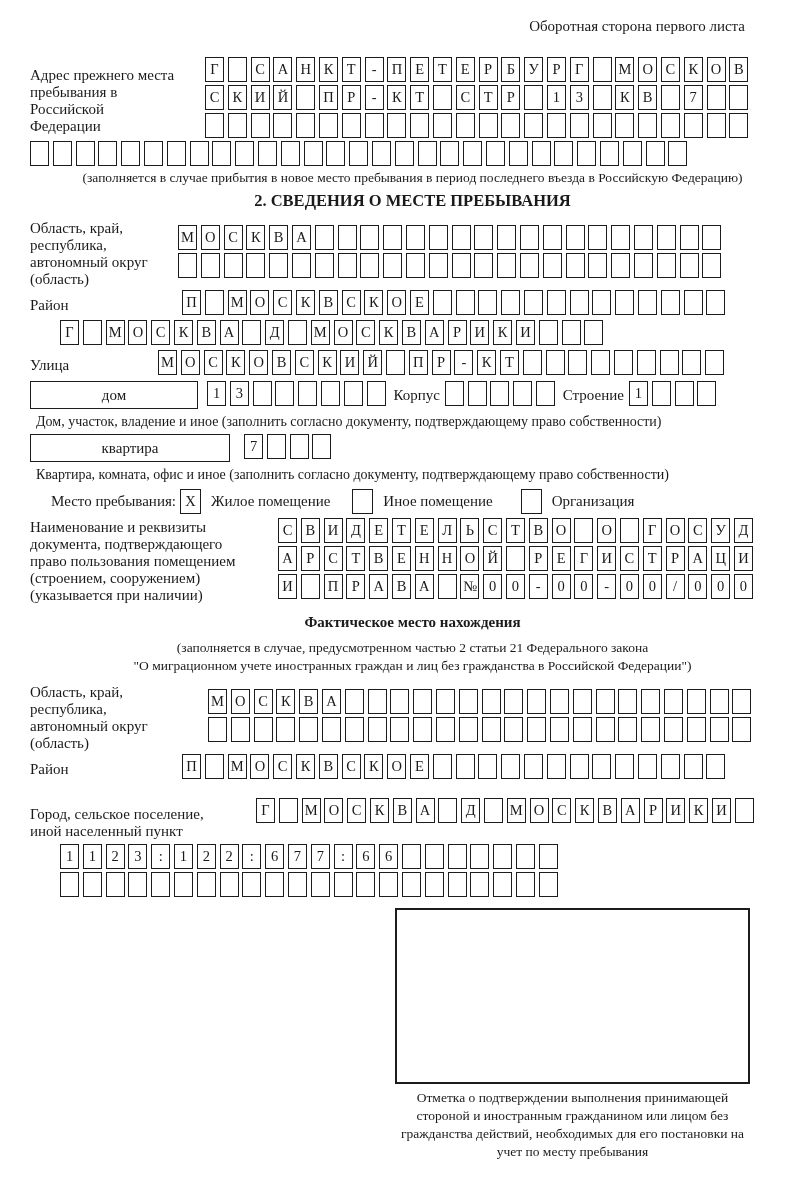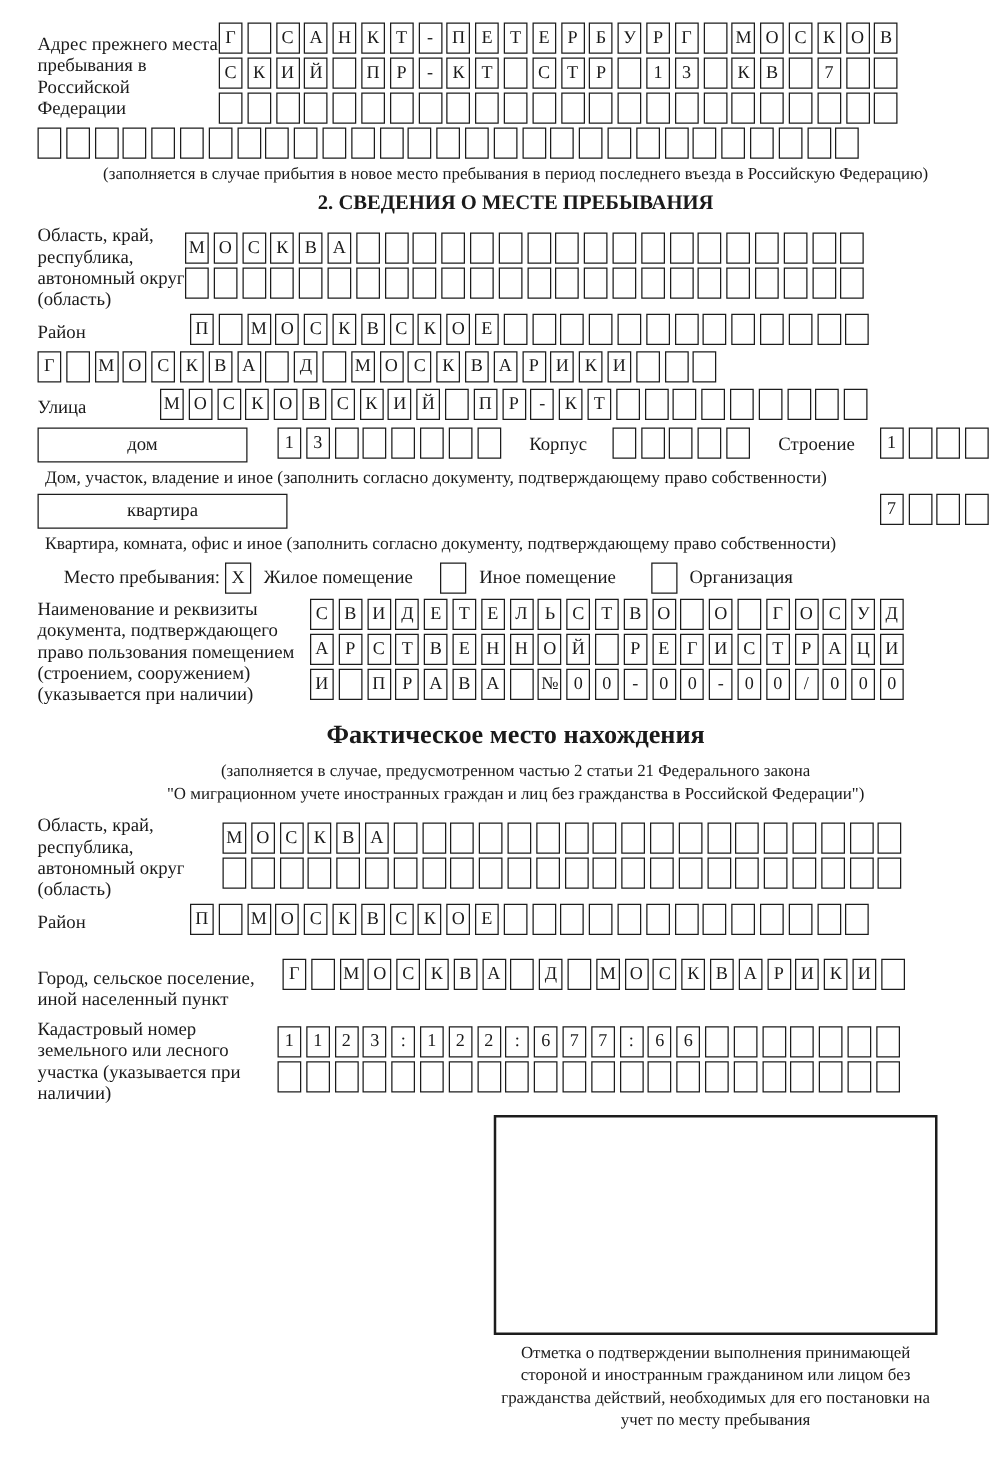--- a/index.html
+++ b/index.html
@@ -8,43 +8,43 @@
     width: 800px; height: 1180px; overflow: hidden;
     font-family: "Liberation Serif", "DejaVu Serif", serif;
     color: #1a1a1a;
   }
   .page { width: 800px; height: 1180px; padding: 18px 5px 0 30px; position: relative; }
 
   .header-note { text-align: right; font-size: 15px; padding-right: 50px; margin-bottom: 22px; }
 
   .group { display: flex; align-items: center; }
   .label-col { flex: none; font-size: 15px; line-height: 17px; padding-top: 3px; }
-  .rows-col { flex: none; }
+  .rows-col { flex: none; margin-left: 30px; }
 
   .boxrow { white-space: nowrap; height: 25px; margin-bottom: 3px; }
   .cbox {
     display: inline-block; width: 19px; height: 25px;
     border: 1.5px solid #1c1c1c; margin-right: 3.8px;
     text-align: center; font-size: 14.5px; line-height: 22px;
     vertical-align: top; background: #fff;
   }
 
   .w145 { width: 145px; } .w118 { width: 118px; } .w122 { width: 122px; }
   .w143 { width: 143px; } .w98  { width: 98px; }  .w218 { width: 218px; }
   .w148 { width: 148px; } .w196 { width: 196px; margin-top: 19px; } .w192 { width: 192px; }
 
   .caption-center { text-align: center; font-size: 13.5px; line-height: 17px; margin: 1px 0 2px 0; }
   .caption-left { font-size: 14px; line-height: 18px; margin: 0 0 3px 6px; }
 
   .section-title { text-align: center; font-weight: bold; font-size: 16.5px; margin: 5px 0 6px 0; }
-  .subsection-title { text-align: center; font-weight: bold; font-size: 21px; margin: 10px 0 8px 0; }
+  .subsection-title { text-align: center; font-weight: bold; font-size: 15px; margin: 10px 0 8px 0; }
 
   .mt2 { margin-top: 2px; } .mt4 { margin-top: 4px; }
 
-  .dom-row { display: flex; align-items: flex-start; margin: 3px 0 4px 0; justify-content: space-between; }
+  .dom-row { display: flex; align-items: flex-start; margin: 3px 0 4px 0; }
   .wide-box {
     border: 1.5px solid #1c1c1c; height: 28px; text-align: center;
     font-size: 15px; line-height: 26px; flex: none;
   }
   .wide-box.dom { width: 168px; margin-right: 9px; }
   .wide-box.kvart { width: 200px; margin-right: 14px; }
   .inline-lbl { font-size: 15px; line-height: 28px; flex: none; padding: 0 5px 0 4px; }
 
   .checkbox-row { display: flex; align-items: center; margin: 5px 0 2px 0; font-size: 15px; }
   .cbx {
@@ -60,20 +60,21 @@
 
   .stamp-area { width: 355px; margin-left: 365px; margin-top: 8px; }
   .stamp-box { width: 355px; height: 176px; border: 2px solid #1c1c1c; background: #fff; }
   .stamp-caption { text-align: center; font-size: 13.5px; line-height: 18px; margin-top: 5px; }
 </style>
 </head>
 <body>
 
 <div class="page">
 
+  <div class="header-note">Оборотная сторона первого листа</div>
 
   <div class="group">
     <div class="label-col w145">Адрес прежнего места пребывания в Российской Федерации</div>
     <div class="rows-col">
       <div class="boxrow"><span class="cbox">Г</span><span class="cbox"></span><span class="cbox">С</span><span class="cbox">А</span><span class="cbox">Н</span><span class="cbox">К</span><span class="cbox">Т</span><span class="cbox">-</span><span class="cbox">П</span><span class="cbox">Е</span><span class="cbox">Т</span><span class="cbox">Е</span><span class="cbox">Р</span><span class="cbox">Б</span><span class="cbox">У</span><span class="cbox">Р</span><span class="cbox">Г</span><span class="cbox"></span><span class="cbox">М</span><span class="cbox">О</span><span class="cbox">С</span><span class="cbox">К</span><span class="cbox">О</span><span class="cbox">В</span></div>
       <div class="boxrow"><span class="cbox">С</span><span class="cbox">К</span><span class="cbox">И</span><span class="cbox">Й</span><span class="cbox"></span><span class="cbox">П</span><span class="cbox">Р</span><span class="cbox">-</span><span class="cbox">К</span><span class="cbox">Т</span><span class="cbox"></span><span class="cbox">С</span><span class="cbox">Т</span><span class="cbox">Р</span><span class="cbox"></span><span class="cbox">1</span><span class="cbox">3</span><span class="cbox"></span><span class="cbox">К</span><span class="cbox">В</span><span class="cbox"></span><span class="cbox">7</span><span class="cbox"></span><span class="cbox"></span></div>
       <div class="boxrow"><span class="cbox"></span><span class="cbox"></span><span class="cbox"></span><span class="cbox"></span><span class="cbox"></span><span class="cbox"></span><span class="cbox"></span><span class="cbox"></span><span class="cbox"></span><span class="cbox"></span><span class="cbox"></span><span class="cbox"></span><span class="cbox"></span><span class="cbox"></span><span class="cbox"></span><span class="cbox"></span><span class="cbox"></span><span class="cbox"></span><span class="cbox"></span><span class="cbox"></span><span class="cbox"></span><span class="cbox"></span><span class="cbox"></span><span class="cbox"></span></div>
     </div>
   </div>
   <div class="boxrow"><span class="cbox"></span><span class="cbox"></span><span class="cbox"></span><span class="cbox"></span><span class="cbox"></span><span class="cbox"></span><span class="cbox"></span><span class="cbox"></span><span class="cbox"></span><span class="cbox"></span><span class="cbox"></span><span class="cbox"></span><span class="cbox"></span><span class="cbox"></span><span class="cbox"></span><span class="cbox"></span><span class="cbox"></span><span class="cbox"></span><span class="cbox"></span><span class="cbox"></span><span class="cbox"></span><span class="cbox"></span><span class="cbox"></span><span class="cbox"></span><span class="cbox"></span><span class="cbox"></span><span class="cbox"></span><span class="cbox"></span><span class="cbox"></span></div>
@@ -164,21 +165,20 @@
   </div>
 
   <div class="group mt2">
     <div class="label-col w196">Город, сельское поселение, иной населенный пункт</div>
     <div class="rows-col">
         <div class="boxrow"><span class="cbox">Г</span><span class="cbox"></span><span class="cbox">М</span><span class="cbox">О</span><span class="cbox">С</span><span class="cbox">К</span><span class="cbox">В</span><span class="cbox">А</span><span class="cbox"></span><span class="cbox">Д</span><span class="cbox"></span><span class="cbox">М</span><span class="cbox">О</span><span class="cbox">С</span><span class="cbox">К</span><span class="cbox">В</span><span class="cbox">А</span><span class="cbox">Р</span><span class="cbox">И</span><span class="cbox">К</span><span class="cbox">И</span><span class="cbox"></span></div>
       </div>
   </div>
 
   <div class="group mt4">
-    <div class="label-col w192">Кадастровый номер земельного или лесного участка (указывается при наличии)</div>
     <div class="rows-col">
       <div class="boxrow"><span class="cbox">1</span><span class="cbox">1</span><span class="cbox">2</span><span class="cbox">3</span><span class="cbox">:</span><span class="cbox">1</span><span class="cbox">2</span><span class="cbox">2</span><span class="cbox">:</span><span class="cbox">6</span><span class="cbox">7</span><span class="cbox">7</span><span class="cbox">:</span><span class="cbox">6</span><span class="cbox">6</span><span class="cbox"></span><span class="cbox"></span><span class="cbox"></span><span class="cbox"></span><span class="cbox"></span><span class="cbox"></span><span class="cbox"></span></div>
       <div class="boxrow"><span class="cbox"></span><span class="cbox"></span><span class="cbox"></span><span class="cbox"></span><span class="cbox"></span><span class="cbox"></span><span class="cbox"></span><span class="cbox"></span><span class="cbox"></span><span class="cbox"></span><span class="cbox"></span><span class="cbox"></span><span class="cbox"></span><span class="cbox"></span><span class="cbox"></span><span class="cbox"></span><span class="cbox"></span><span class="cbox"></span><span class="cbox"></span><span class="cbox"></span><span class="cbox"></span><span class="cbox"></span></div>
     </div>
   </div>
 
   <div class="stamp-area">
     <div class="stamp-box"></div>
     <div class="stamp-caption">Отметка о подтверждении выполнения принимающей стороной и иностранным гражданином или лицом без гражданства действий, необходимых для его постановки на учет по месту пребывания</div>
   </div>

